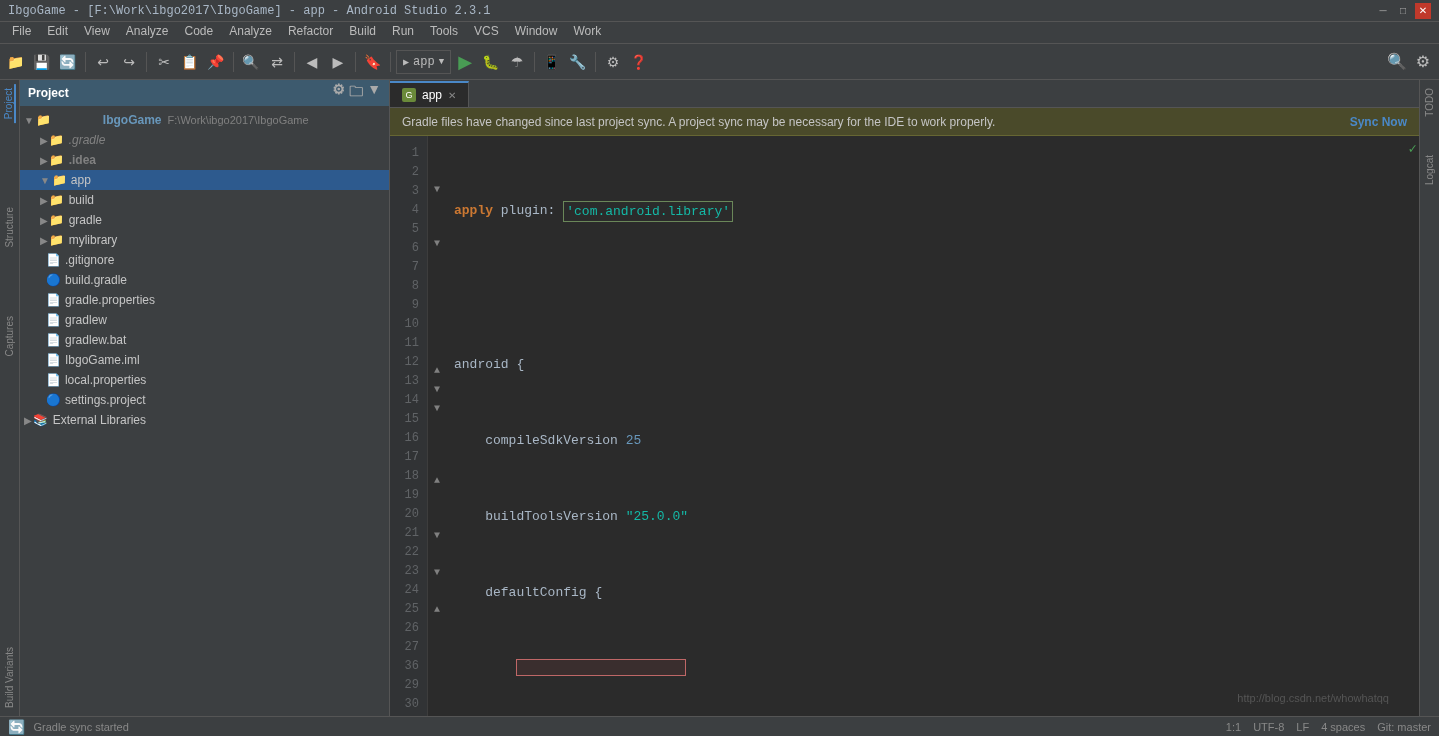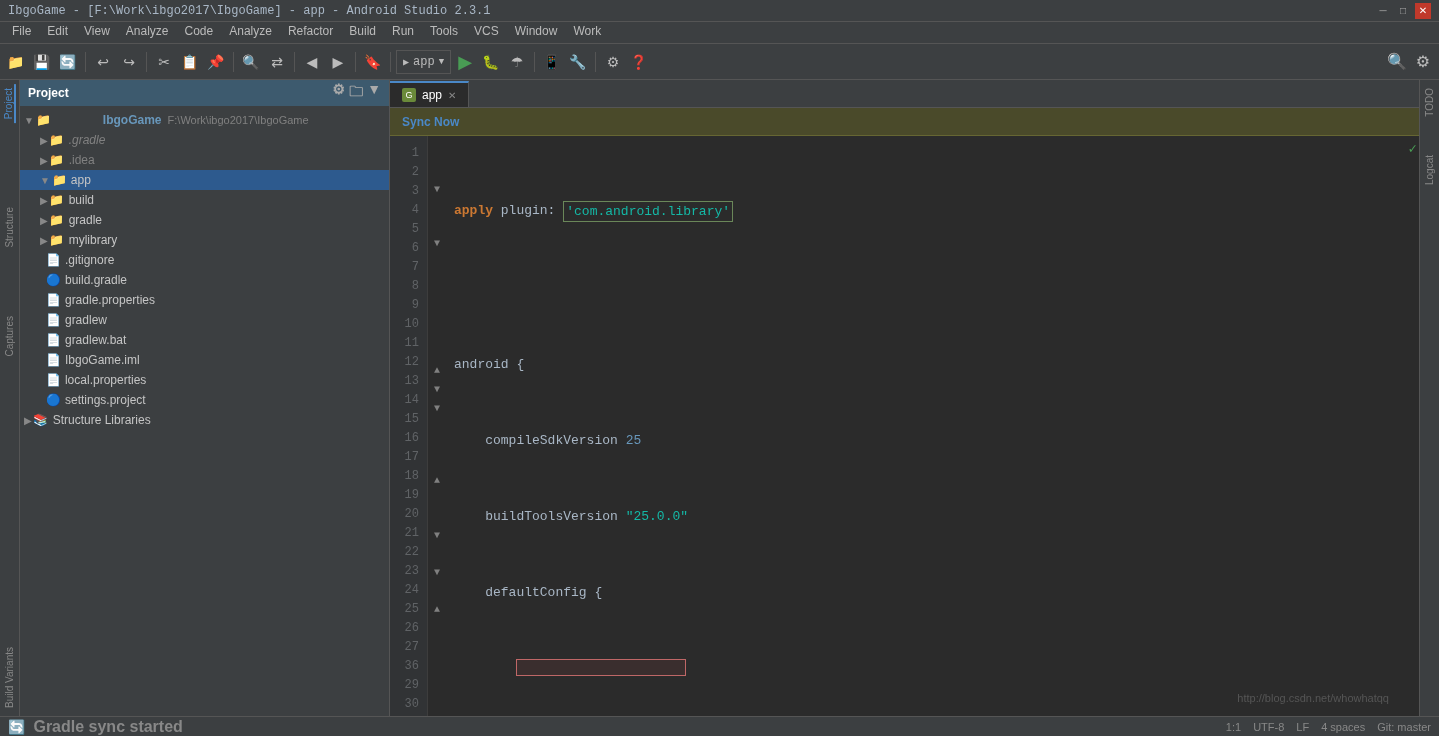--- a/index.html
+++ b/index.html
@@ -444,21 +444,21 @@
         <span class="indent" style="width:16px"></span>
         <span class="arrow">▶</span>
         <span class="icon">📁</span>
         <span style="color:#808080;font-style:italic;">.gradle</span>
       </div>
 
       <div class="tree-item">
         <span class="indent" style="width:16px"></span>
         <span class="arrow">▶</span>
         <span class="icon">📁</span>
-        <span style="color:#808080;">.idea</span>
+        <span style="color:#808080;font-weight:bold;">.idea</span>
       </div>
 
       <div class="tree-item selected">
         <span class="indent" style="width:16px"></span>
         <span class="arrow">▼</span>
         <span class="icon">📁</span>
         <span>app</span>
       </div>
 
       <div class="tree-item">
@@ -527,36 +527,37 @@
       <div class="tree-item">
         <span class="indent" style="width:22px"></span>
         <span class="icon" style="color:#6a8a3a;">🔵</span>
         <span>settings.project</span>
       </div>
 
       <div class="tree-item">
         <span class="indent" style="width:0px"></span>
         <span class="arrow">▶</span>
         <span class="icon">📚</span>
-        <span>Structure Libraries</span>
+        <span>External Libraries</span>
       </div>
     </div>
   </div>
 
   <div id="editor-area">
 
     <div id="tab-bar">
       <div class="editor-tab active">
         <span class="tab-icon">G</span>
         <span>app</span>
         <span class="tab-close">✕</span>
       </div>
     </div>
 
     <div id="sync-bar">
+      <span>Gradle files have changed since last project sync. A project sync may be necessary for the IDE to work properly.</span>
       <span id="sync-now-btn">Sync Now</span>
     </div>
 
     <div id="code-editor">
 
       <div id="line-numbers">
         <div>1</div>
         <div>2</div>
         <div>3</div>
         <div>4</div>
@@ -701,21 +702,21 @@
     <div class="vertical-label">TODO</div>
     <div style="margin-top:30px;">
       <div class="vertical-label">Logcat</div>
     </div>
   </div>
 </div>
 
 <div id="status-bar">
   <div style="display:flex; align-items:center; gap:8px;">
     <span style="font-size:14px;">🔄</span>
-    <span style="font-family:Arial,sans-serif; font-size:16px; color:#888;font-weight:bold;">Gradle sync started</span>
+    <span style="font-family:Arial,sans-serif; font-size:11px; color:#888;">Gradle sync started</span>
   </div>
   <div style="display:flex; align-items:center; gap:12px; font-family:Arial,sans-serif;">
     <span>1:1</span>
     <span>UTF-8</span>
     <span>LF</span>
     <span>4 spaces</span>
     <span>Git: master</span>
   </div>
 </div>
 

